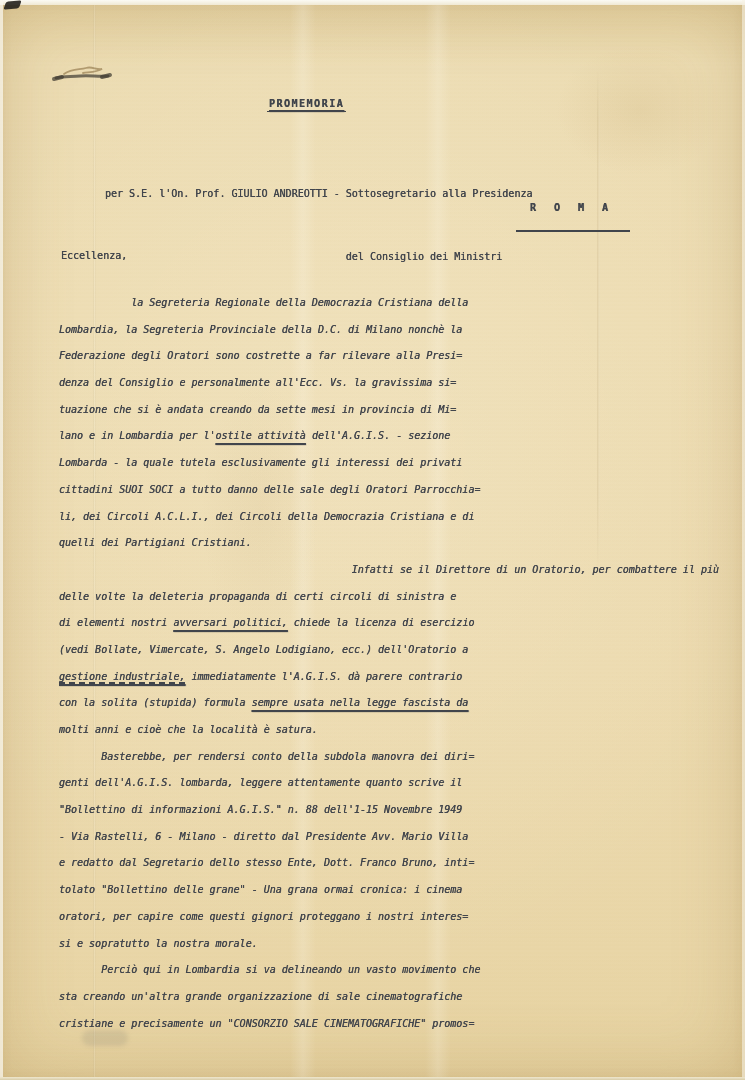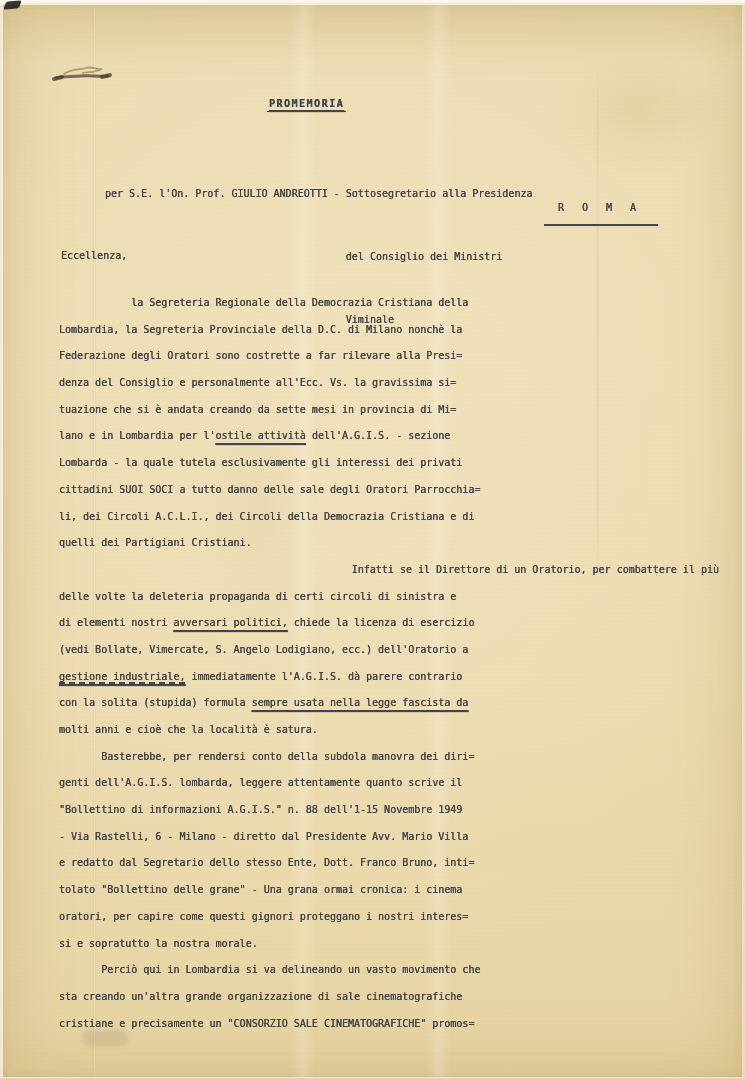--- a/index.html
+++ b/index.html
@@ -53,28 +53,28 @@
   }
   .doc-title{
     position:absolute;left:267px;top:98px;
     font-weight:bold;letter-spacing:1.5px;
     text-decoration:underline;text-decoration-thickness:1.5px;text-underline-offset:3px;
     border-bottom:1.6px solid currentColor;padding:0 2px 2px 2px;
   }
   .recipient{position:absolute;left:69px;top:141px;line-height:21px;white-space:pre;margin-left:36px;}
   .recipient .cont{padding-left:40ch;}
   .city{
-    position:absolute;left:544px;top:202px;
-    font-weight:normal;letter-spacing:6px;
+    position:absolute;left:516px;top:202px;
+    font-weight:bold;letter-spacing:6px;
     border-bottom:2px solid currentColor;
-    padding:0 16px 11px 14px;white-space:pre;
+    padding:0 16px 17px 14px;white-space:pre;
   }
   .salutation{position:absolute;left:61px;top:250px;text-align:right;}
   .document-body{position:absolute;left:59px;top:290px;width:660px;line-height:26.7px;}
-  .line{white-space:pre;height:26.7px;}
+  .line{white-space:pre;height:26.7px;font-style:italic;}
   .u-solid{text-decoration:underline;text-decoration-thickness:1.5px;text-underline-offset:3.5px;}
   .u-equals{
     text-decoration:underline;text-decoration-thickness:1.5px;text-underline-offset:3.5px;
     border-bottom:2px dashed currentColor;padding-bottom:0.5px;
   }
   
   .grain{position:absolute;inset:0;z-index:3;opacity:.5;
     background:repeating-linear-gradient(180deg,rgba(180,150,90,0.025) 0 2px,rgba(255,250,235,0.02) 2px 4px);}
 </style>
 </head>
@@ -97,21 +97,20 @@
     <path d="M4 23 L12 21 M52 21 L60 19" stroke="#3f3a31" stroke-width="4" fill="none" stroke-linecap="round" opacity="0.7"></path>
   </svg>
 
   <div class="sheet-content">
 
     <div class="doc-title">PROMEMORIA</div>
 
     <div class="recipient">
       <div class="r1">per S.E. l'On. Prof. GIULIO ANDREOTTI - Sottosegretario alla Presidenza</div>
       <div class="cont">del Consiglio dei Ministri</div>
-      <div class="cont">Viminale</div>
     </div>
 
     <div class="city">R O M A</div>
 
     <div class="salutation">Eccellenza,</div>
 
     <div class="document-body">
         <div class="para">
           <div class="line" style="padding-left: 12ch;">la Segreteria Regionale della Democrazia Cristiana della</div>
           <div class="line">Lombardia, la Segreteria Provinciale della D.C. di Milano nonchè la</div>

